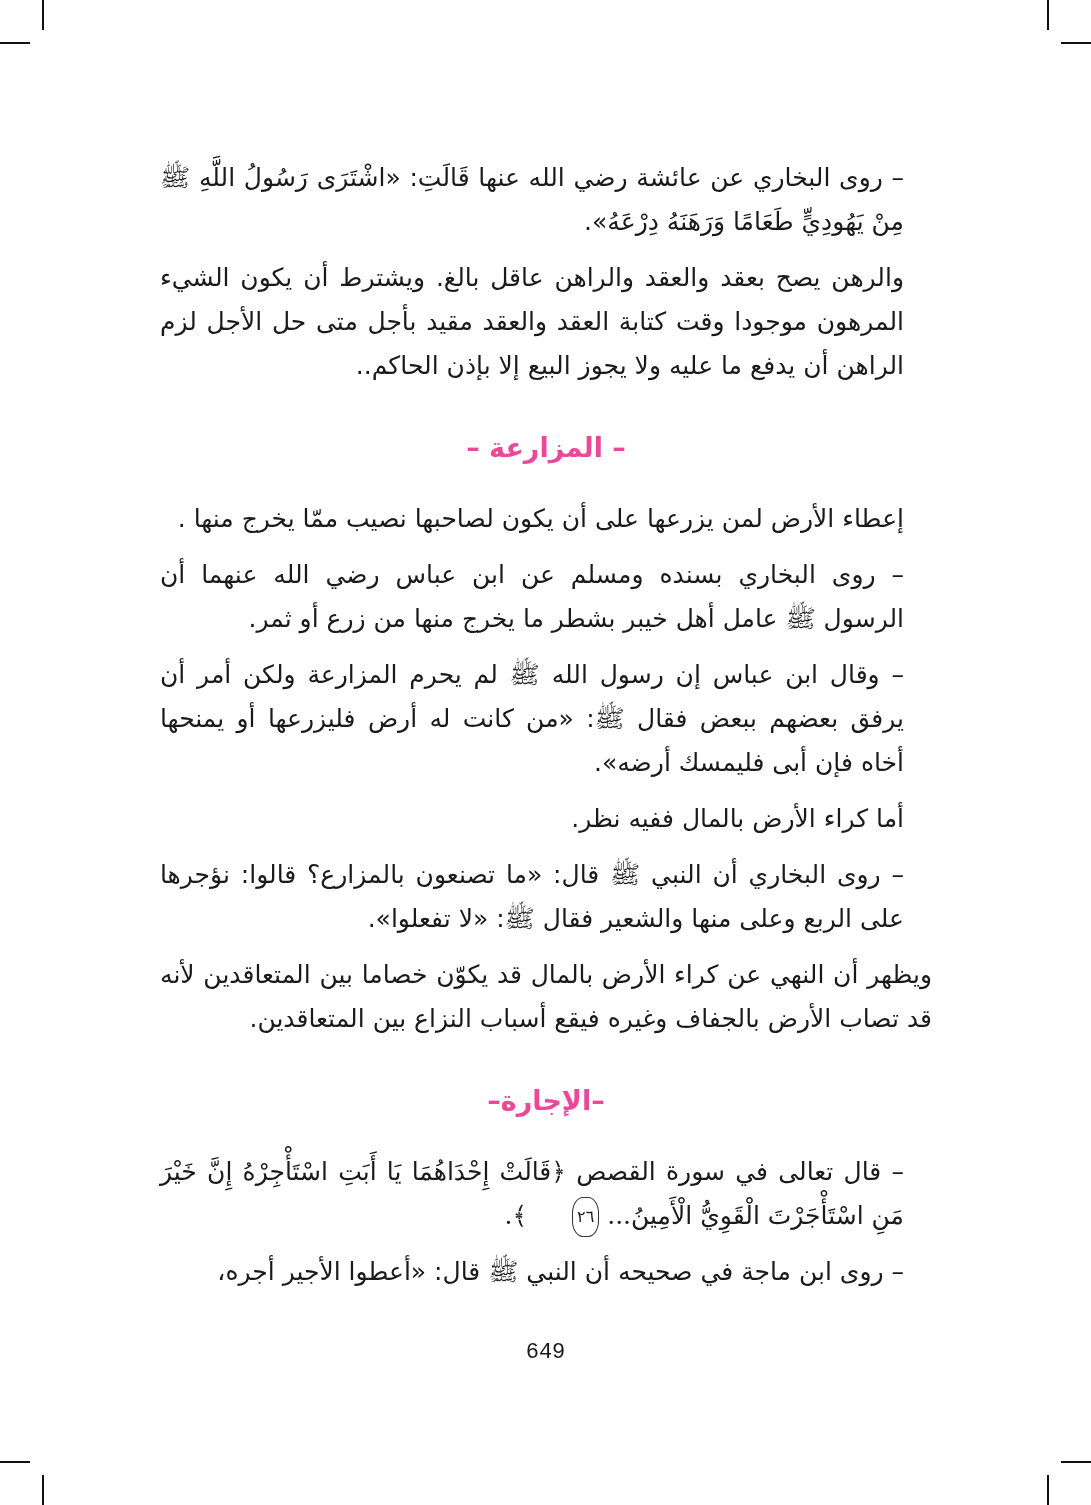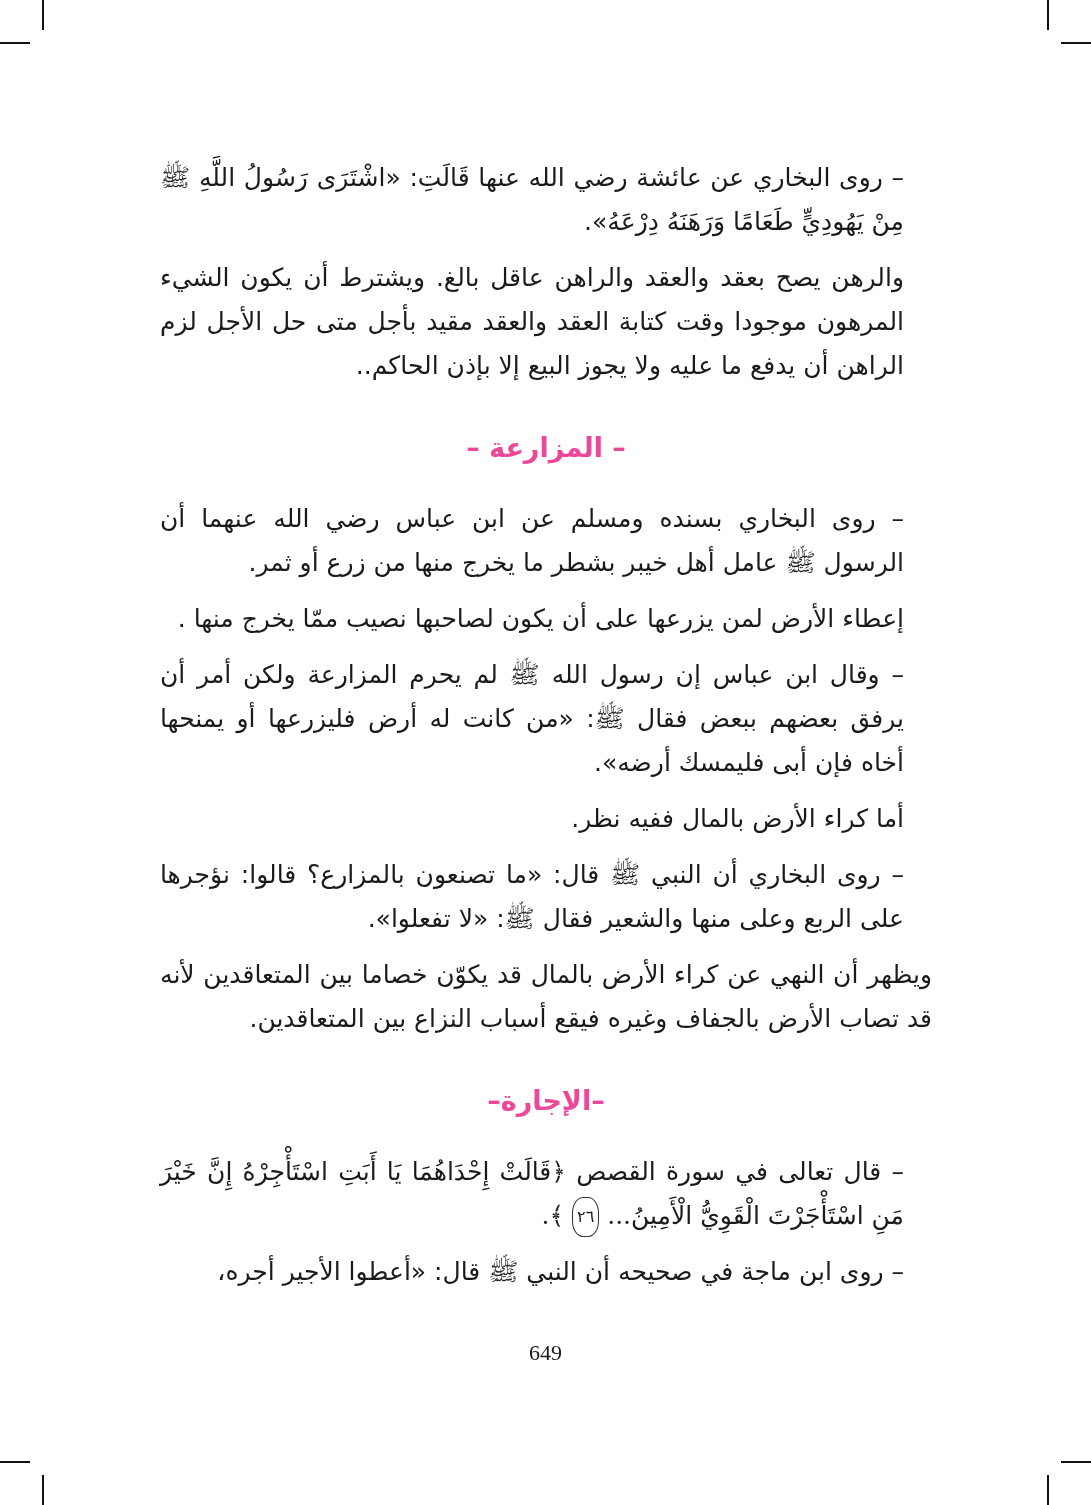--- a/index.html
+++ b/index.html
@@ -52,28 +52,29 @@
       font-family: "DejaVu Serif", "Liberation Serif", serif;
     }
     .ayah-marker {
       display: inline-block;
       font-size: 16px;
       border: 1.5px solid #333;
       border-radius: 40%;
       padding: 8px 4px;
       line-height: 22px;
       vertical-align: middle;
+      margin-left: 37px;
     }
     .page-number {
       position: absolute;
       left: 0;
       width: 1091px;
       top: 1340px;
       text-align: center;
-      font-family: Liberation Serif, serif;
+      font-family: Liberation Mono, monospace;
       font-size: 22px;
       color: #1a1a1a;
     }
   </style>
 </head>
 <body>
 
 <div class="crop v" style="left:42px; top:0;"></div>
 <div class="crop h" style="left:0; top:42px;"></div>
 <div class="crop v" style="left:1047px; top:0;"></div>
@@ -85,22 +86,22 @@
 
 <main class="page">
 
   <section>
     <p class="para indent">– روى البخاري عن عائشة رضي الله عنها قَالَتِ: «اشْتَرَى رَسُولُ اللَّهِ ﷺ مِنْ يَهُودِيٍّ طَعَامًا وَرَهَنَهُ دِرْعَهُ».</p>
     <p class="para indent">والرهن يصح بعقد والعقد والراهن عاقل بالغ. ويشترط أن يكون الشيء المرهون موجودا وقت كتابة العقد والعقد مقيد بأجل متى حل الأجل لزم الراهن أن يدفع ما عليه ولا يجوز البيع إلا بإذن الحاكم..</p>
   </section>
 
   <section>
     <h2 class="heading">– المزارعة –</h2>
+    <p class="para indent">إعطاء الأرض لمن يزرعها على أن يكون لصاحبها نصيب ممّا يخرج منها .</p>
     <p class="para indent">– روى البخاري بسنده ومسلم عن ابن عباس رضي الله عنهما أن الرسول ﷺ عامل أهل خيبر بشطر ما يخرج منها من زرع أو ثمر.</p>
-    <p class="para indent">إعطاء الأرض لمن يزرعها على أن يكون لصاحبها نصيب ممّا يخرج منها .</p>
     <p class="para indent">– وقال ابن عباس إن رسول الله ﷺ لم يحرم المزارعة ولكن أمر أن يرفق بعضهم ببعض فقال ﷺ: «من كانت له أرض فليزرعها أو يمنحها أخاه فإن أبى فليمسك أرضه».</p>
     <p class="para indent">أما كراء الأرض بالمال ففيه نظر.</p>
     <p class="para indent">– روى البخاري أن النبي ﷺ قال: «ما تصنعون بالمزارع؟ قالوا: نؤجرها على الربع وعلى منها والشعير فقال ﷺ: «لا تفعلوا».</p>
     <p class="para">ويظهر أن النهي عن كراء الأرض بالمال قد يكوّن خصاما بين المتعاقدين لأنه قد تصاب الأرض بالجفاف وغيره فيقع أسباب النزاع بين المتعاقدين.</p>
   </section>
 
   <section>
     <h2 class="heading">–الإجارة–</h2>
     <p class="para indent">
       <span>– قال تعالى في سورة القصص</span>

